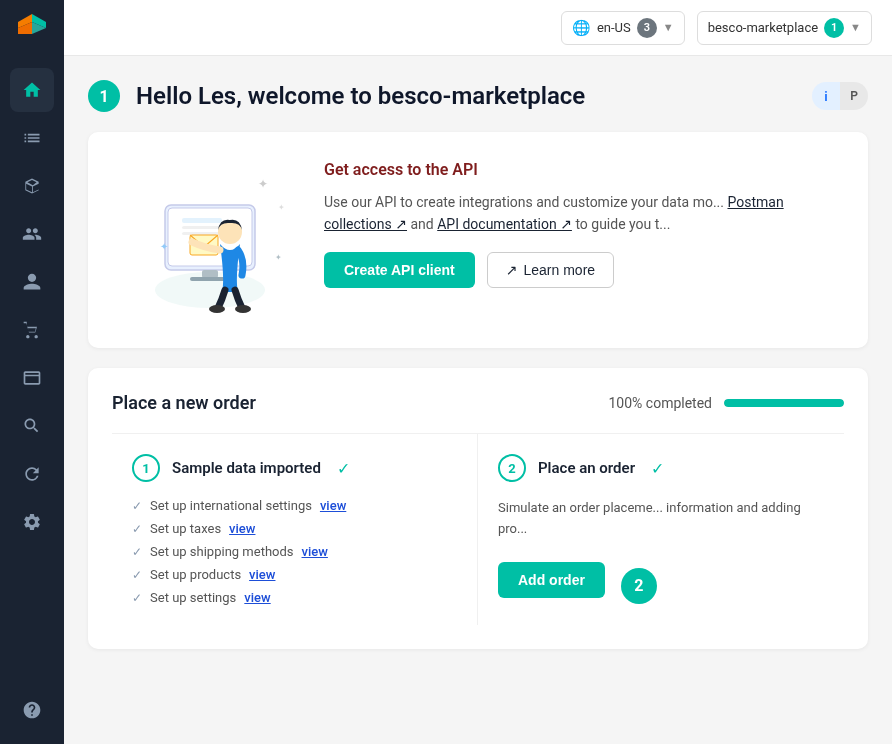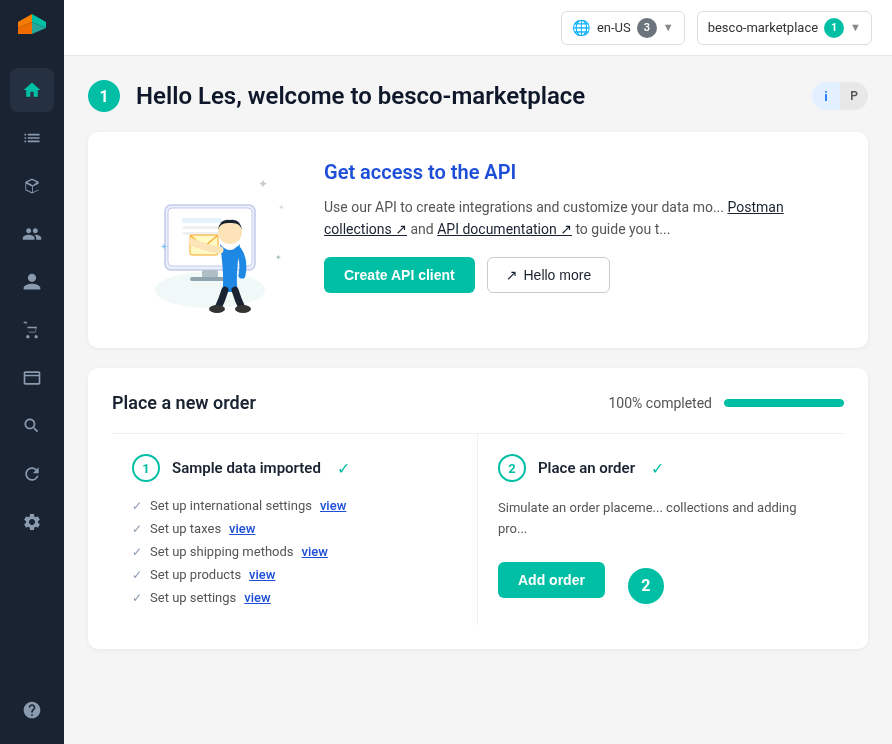--- a/index.html
+++ b/index.html
@@ -169,23 +169,23 @@
       flex-shrink: 0;
       width: 180px;
       display: flex;
       align-items: center;
       justify-content: center;
     }
     .api-card-content {
       flex: 1;
     }
     .api-card-title {
-      font-size: 20px;
-      font-weight: 600;
-      color: #1d4ed8;
+      font-size: 16px;
+      font-weight: 600;
+      color: #7f1d1d;
       margin-bottom: 12px;
     }
     .api-card-desc {
       font-size: 14px;
       color: #555;
       line-height: 1.6;
       margin-bottom: 16px;
     }
     .api-card-desc a {
       color: #1a2332;
@@ -518,21 +518,21 @@
           Use our API to create integrations and customize your data mo...
           <a href="#">Postman collections ↗</a>
           and
           <a href="#">API documentation ↗</a>
           to guide you t...
         </p>
         <div class="api-card-actions">
           <button class="btn-primary">Create API client</button>
           <button class="btn-secondary">
             <span style="font-size:14px;">↗</span>
-            <span>Hello more</span>
+            <span>Learn more</span>
           </button>
         </div>
       </div>
     </div>
 
     <div class="order-card">
       <div class="order-card-header">
         <h2 class="order-card-title">Place a new order</h2>
         <div class="progress-section">
           <span class="progress-label">100% completed</span>
@@ -579,23 +579,23 @@
           </ul>
         </div>
 
         <div class="step-col">
           <div class="step-header">
             <div class="step-circle">2</div>
             <span class="step-title">Place an order</span>
             <span class="check-teal">✓</span>
           </div>
           <p class="step-right-desc">
-            Simulate an order placeme... collections and adding pro...
+            Simulate an order placeme... information and adding pro...
           </p>
-          <div style="display:flex; align-items:center; gap:23px;">
+          <div style="display:flex; align-items:center; gap:16px;">
             <button class="btn-add-order">Add order</button>
             <div class="step-badge-2">2</div>
           </div>
         </div>
       </div>
     </div>
   </main>
 </div>
 
 </body></html>

